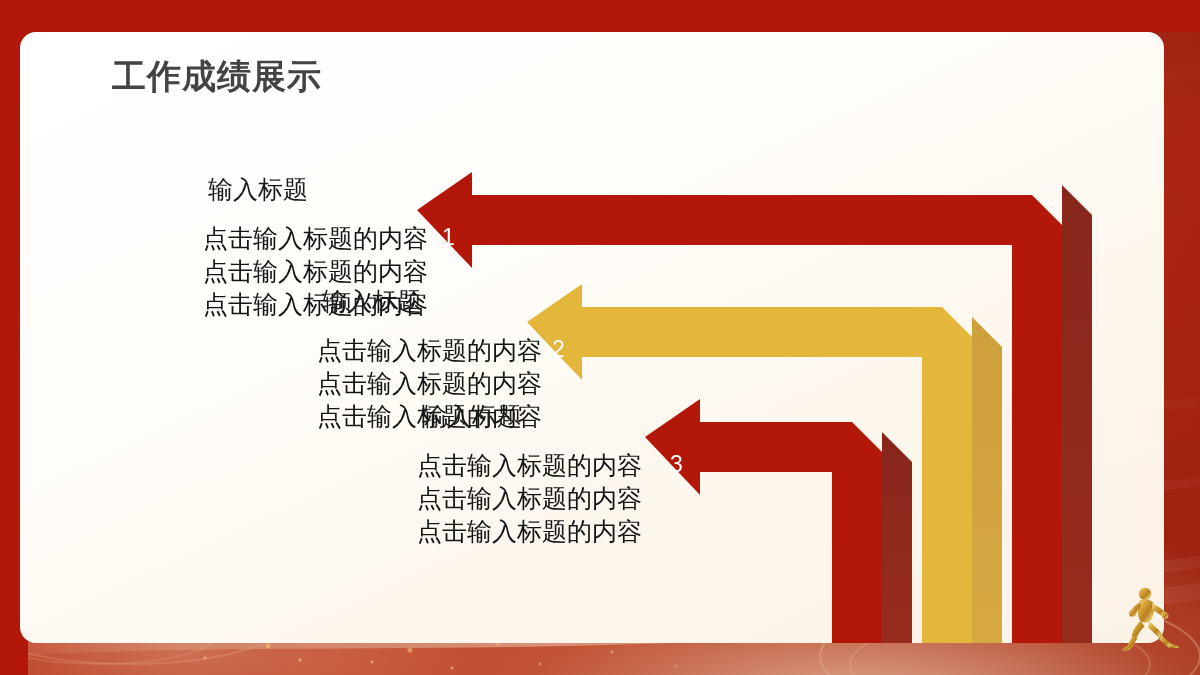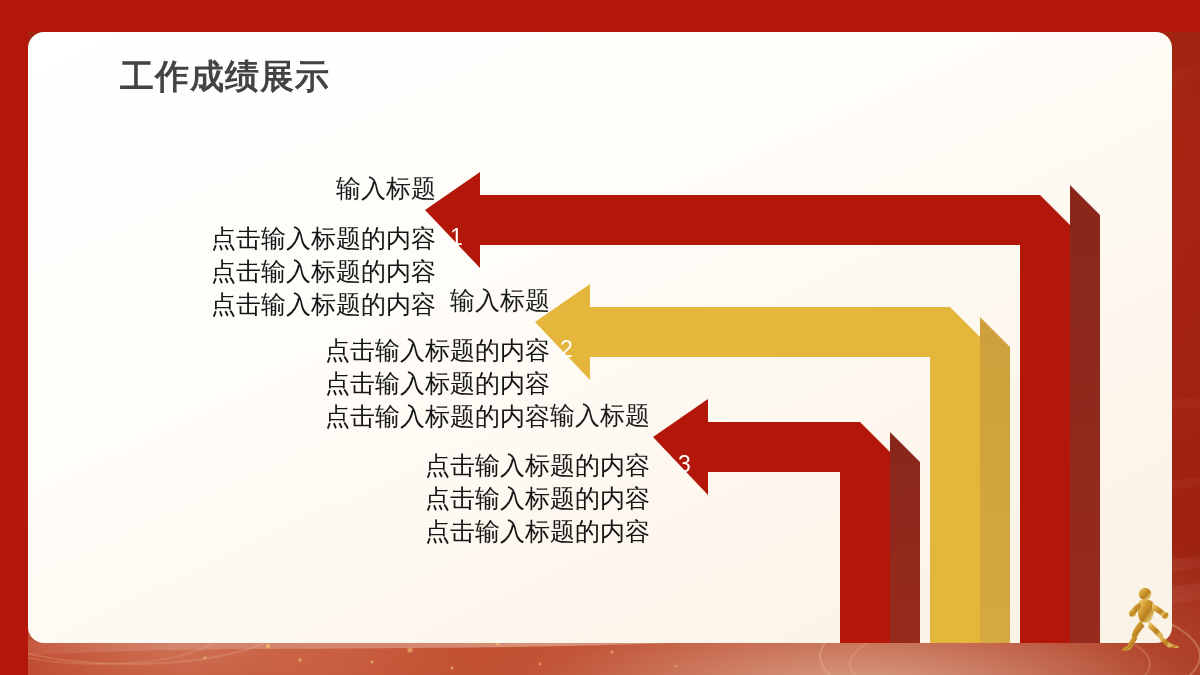--- a/index.html
+++ b/index.html
@@ -53,21 +53,21 @@
   .red-tab {
     position: absolute;
     left: 0; top: 57px;
     width: 107px; height: 40px;
     background: #b31709;
   }
 
   
   .card {
     position: absolute;
-    left: 28px; top: 32px;
+    left: 20px; top: 32px;
     width: 1144px; height: 611px;
     border-radius: 16px;
     background: linear-gradient(155deg, #ffffff 0%, #fffdf9 38%, #fdf6ec 72%, #fbf2e6 100%);
     overflow: hidden;
   }
 
   
   .title {
     position: absolute;
     left: 92px;
@@ -94,22 +94,21 @@
     user-select: none;
   }
 
   
   .group { position: absolute; }
   .g-head {
     font-size: 25px;
     color: #1a1a1a;
     white-space: nowrap;
     line-height: 1.15;
-    text-align: right;
-    font-family: Liberation Serif, serif;
+    text-align: center;
   }
   .g-line {
     font-size: 25px;
     color: #151515;
     white-space: nowrap;
     line-height: 1.33;
     text-align: right;
   }
 
   

